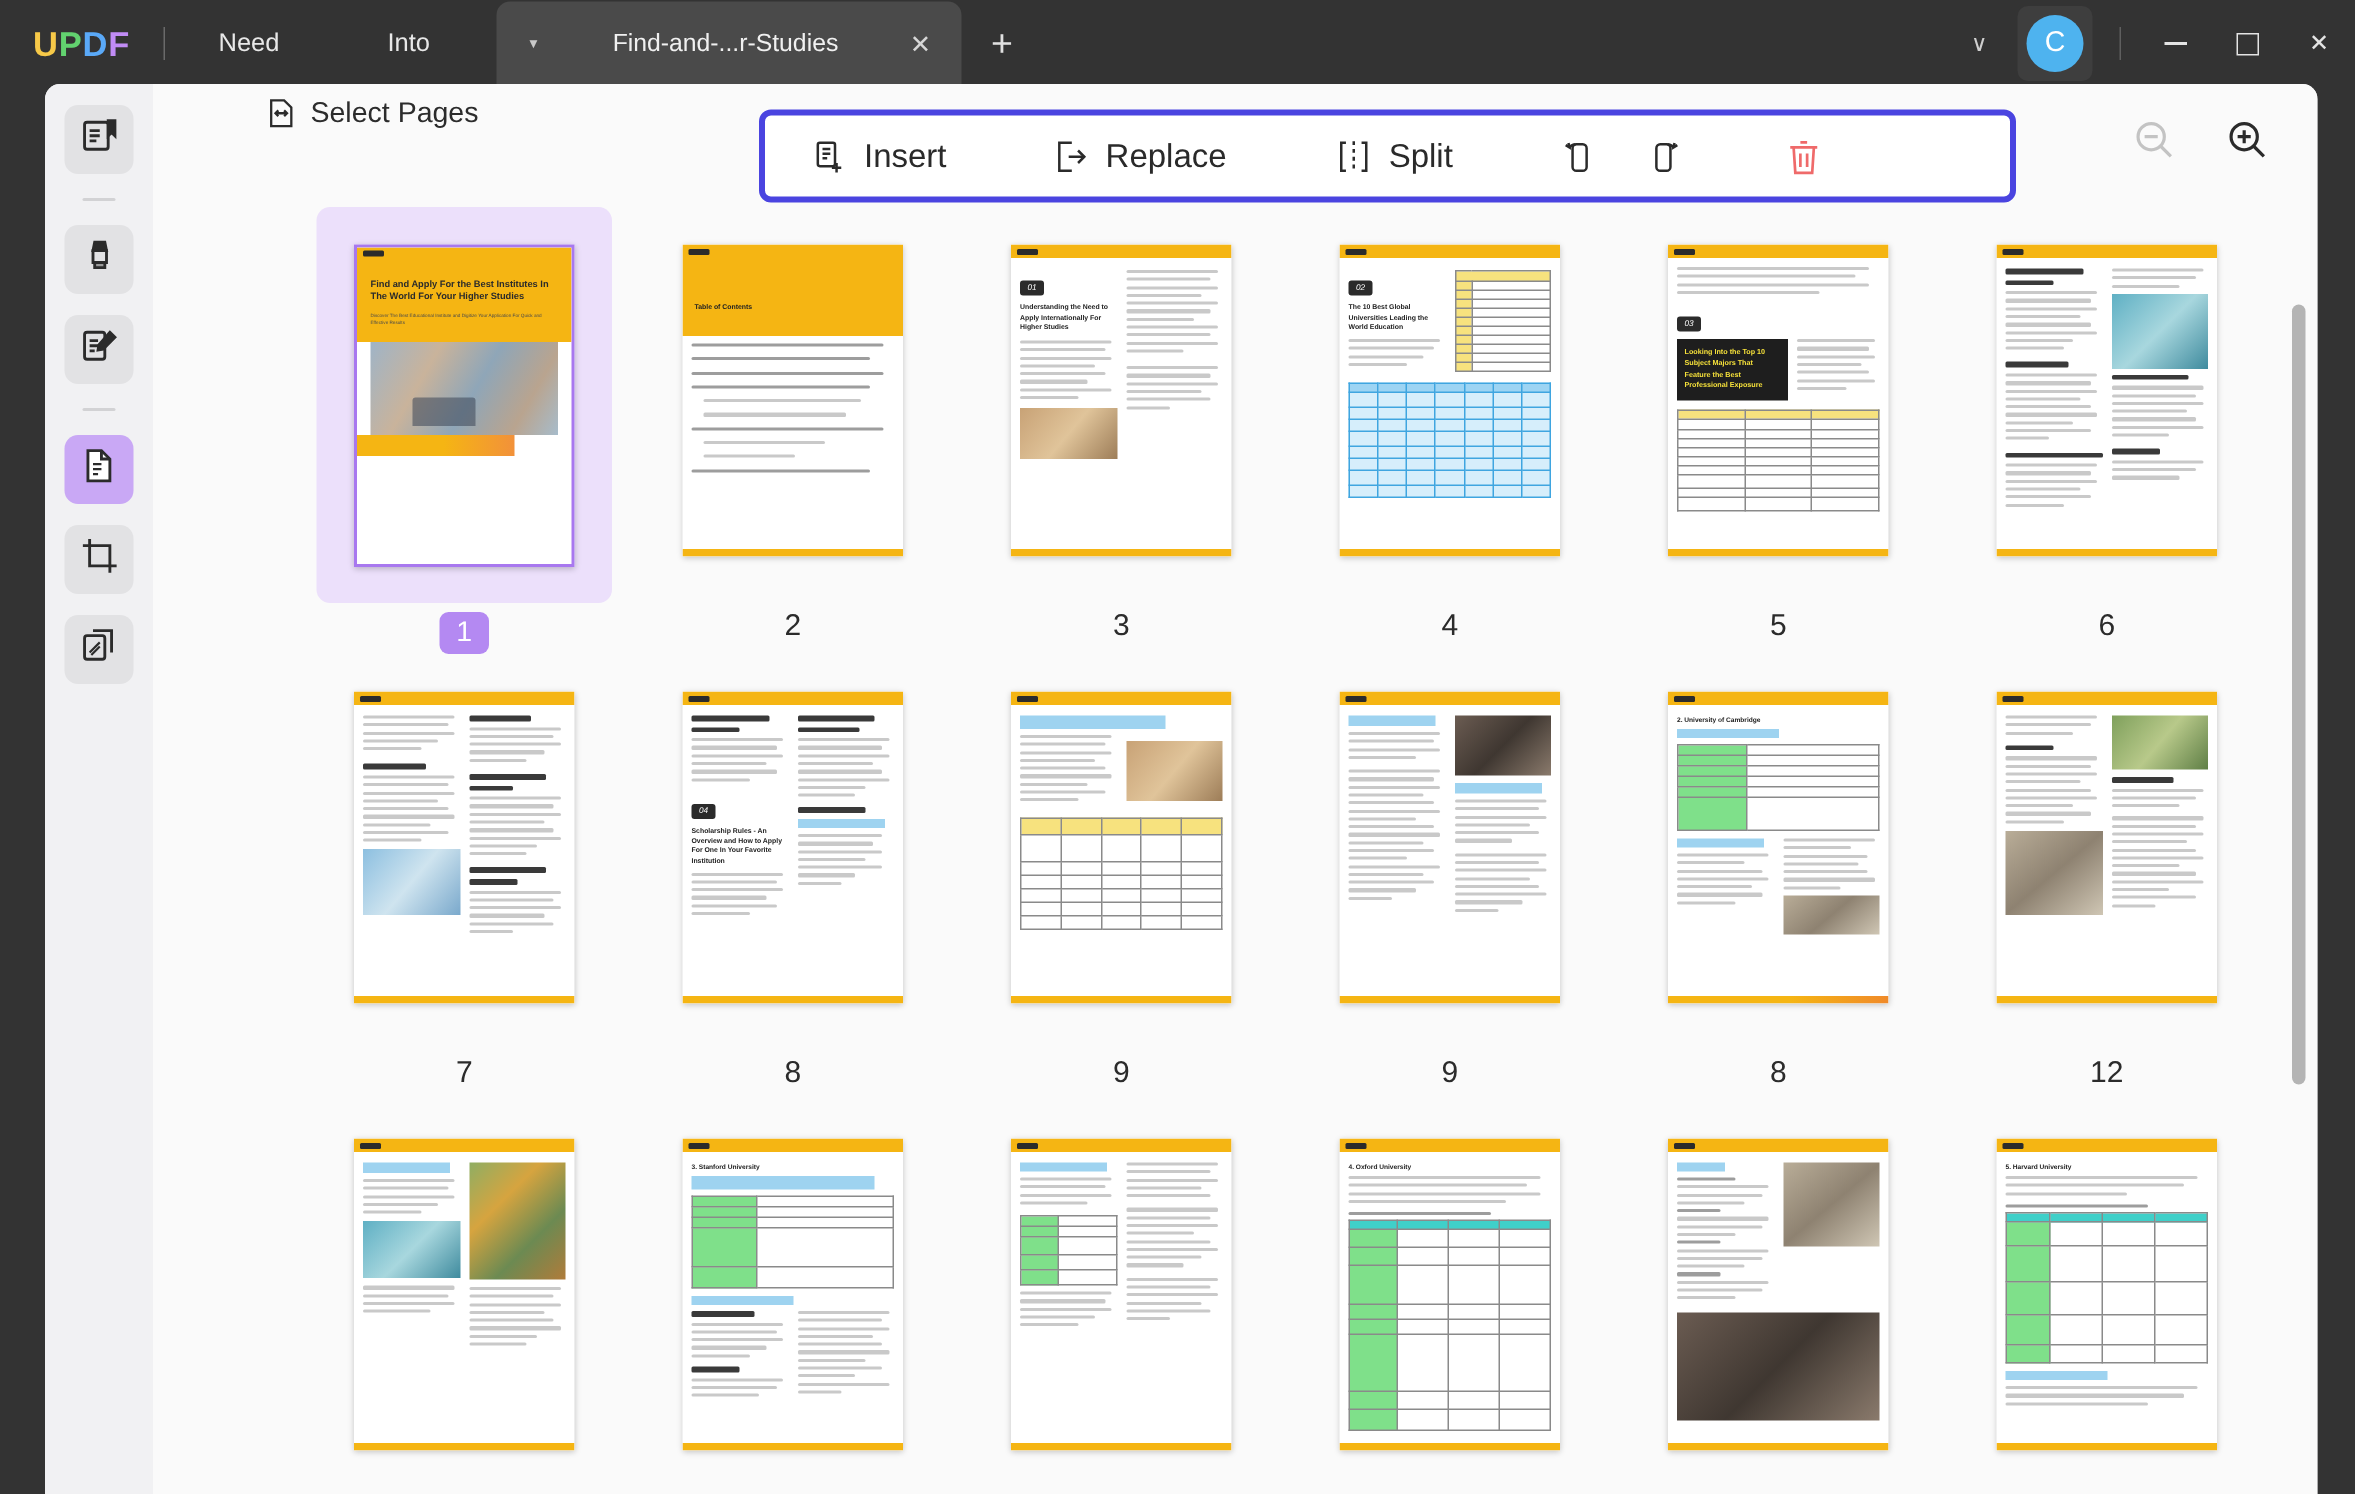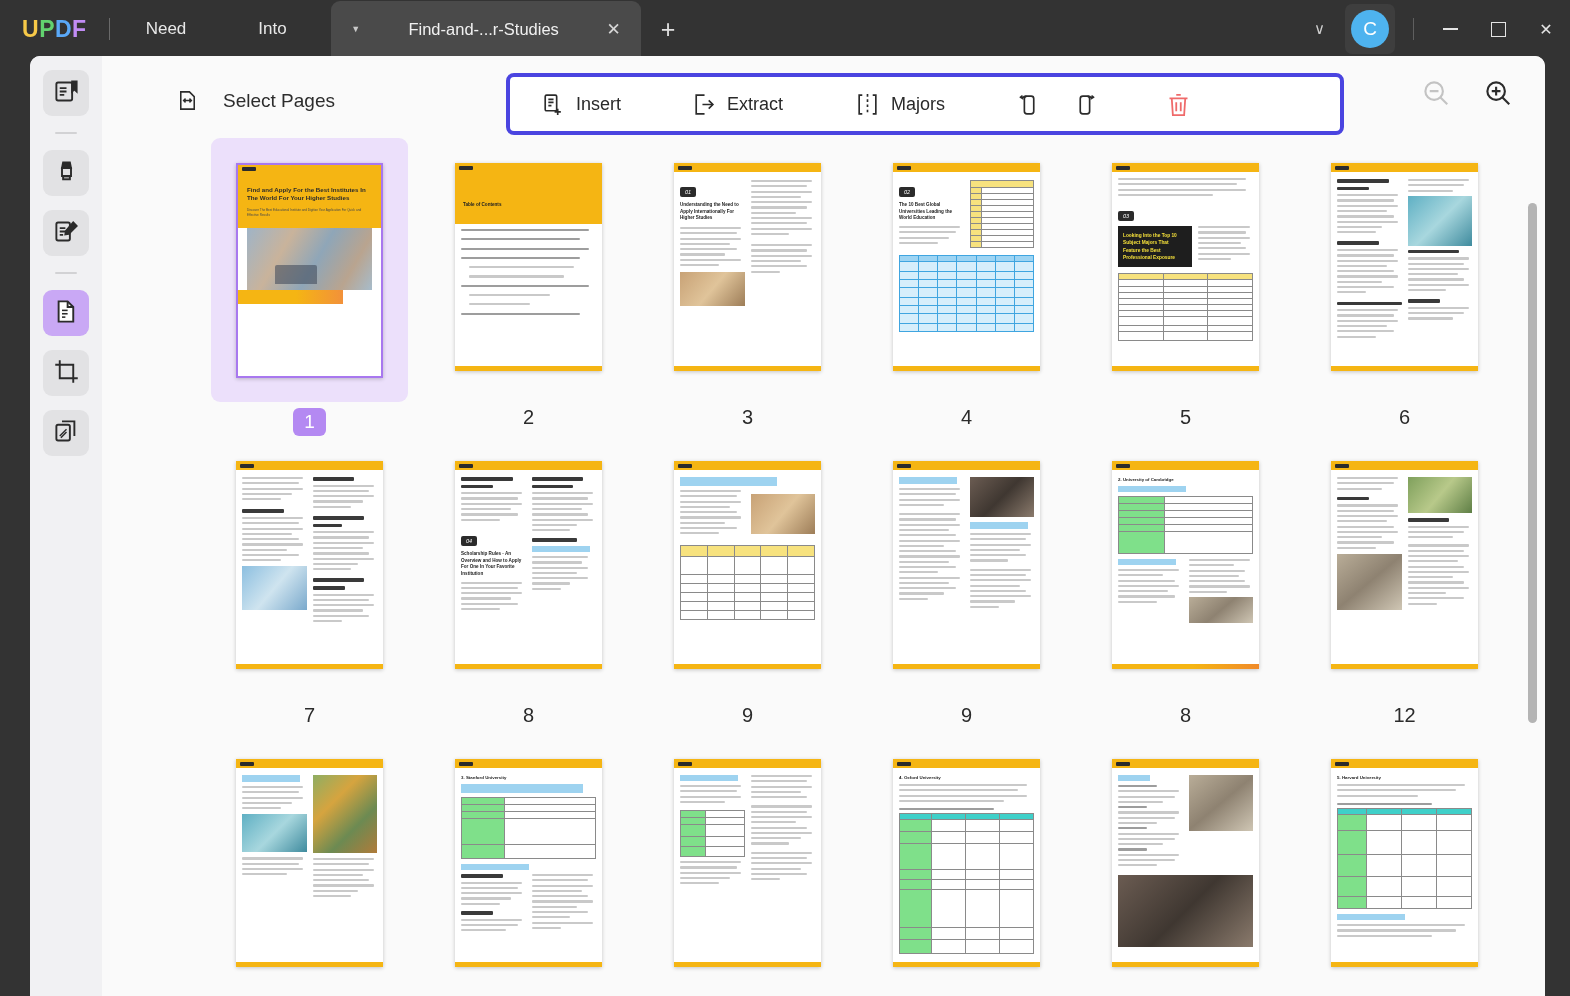--- a/index.html
+++ b/index.html
@@ -75,33 +75,33 @@
   .rail-btn.active { background: #c9a8f5; }
   .rail-btn svg { width: 27px; height: 27px; }
   .rail-div { width: 22px; height: 2px; background: #d2d2d4; margin: 2px 0 16px 0; border-radius: 2px; }
 
   
   .content { position: absolute; top: 0; left: 72px; width: 1443px; height: 940px; background: #fafafa; }
 
   
   .toolrow { position: relative; height: 80px; }
   .select-pages {
-    position: absolute; left: 74px; top: 33px; display: flex; align-items: center; gap: 24px; text-align: right;
+    position: absolute; left: 74px; top: 8px; display: flex; align-items: center; gap: 8px; text-align: right;
   }
   .select-pages .lbl { font-size: 19px; color: #2c2c2c; }
   .sp-icon svg { width: 23px; height: 23px; display: block; }
 
   .action-bar {
     position: absolute; left: 404px; top: 17px; width: 838px; height: 62px;
     background: #fff; border: 4px solid #4a44e0; border-radius: 8px;
     display: flex; align-items: center;
   }
   .act {
     display: flex; align-items: center; gap: 11px; height: 100%;
-    padding: 0 10px; color: #2a2a2a; font-size: 18px;
+    padding: 0 10px; color: #2a2a2a; font-size: 22px;
   }
   .act svg { width: 25px; height: 25px; display: block; }
   .act.i1 { margin-left: 20px; }
   .act.i2 { margin-left: 52px; }
   .act.i3 { margin-left: 50px; }
   .act.i4 { margin-left: 52px; }
   .act.icononly { margin-left: 52px; padding: 0 8px; }
   .act.icononly.r2 { margin-left: 18px; }
   .act.trash { margin-left: 48px; }
   .act.trash svg { width: 27px; height: 27px; }
@@ -359,32 +359,32 @@
 
 
           <div class="act i3">
             <span>
               <svg viewBox="0 0 24 24" fill="none" stroke="#2b2b2b" stroke-width="1.6">
                 <path d="M13 3H5v18h8"></path>
                 <line x1="11" y1="12" x2="21" y2="12"></line>
                   <path d="M17 8l4 4-4 4"></path>
               </svg>
             </span>
-            <span>Extract</span>
+            <span>Replace</span>
           </div>
 
           <div class="act i4">
             <span>
               <svg viewBox="0 0 24 24" fill="none" stroke="#2b2b2b" stroke-width="1.6">
                 <path d="M7 3h-3v18h3"></path>
                   <path d="M17 3h3v18h-3"></path>
                 <line x1="12" y1="2" x2="12" y2="22" stroke-dasharray="2.5 2.5"></line>
               </svg>
             </span>
-            <span>Majors</span>
+            <span>Split</span>
           </div>
 
           <div class="act icononly">
             <span>
               <svg viewBox="0 0 24 24" fill="none" stroke="#2b2b2b" stroke-width="1.6">
                 <rect x="9" y="4" width="9" height="17" rx="2.5"></rect>
                 <path d="M7 6a5 5 0 014-2"></path>
                   <path d="M4.6 4.6L7 6l-.6-2.8"></path>
               </svg>
             </span>

